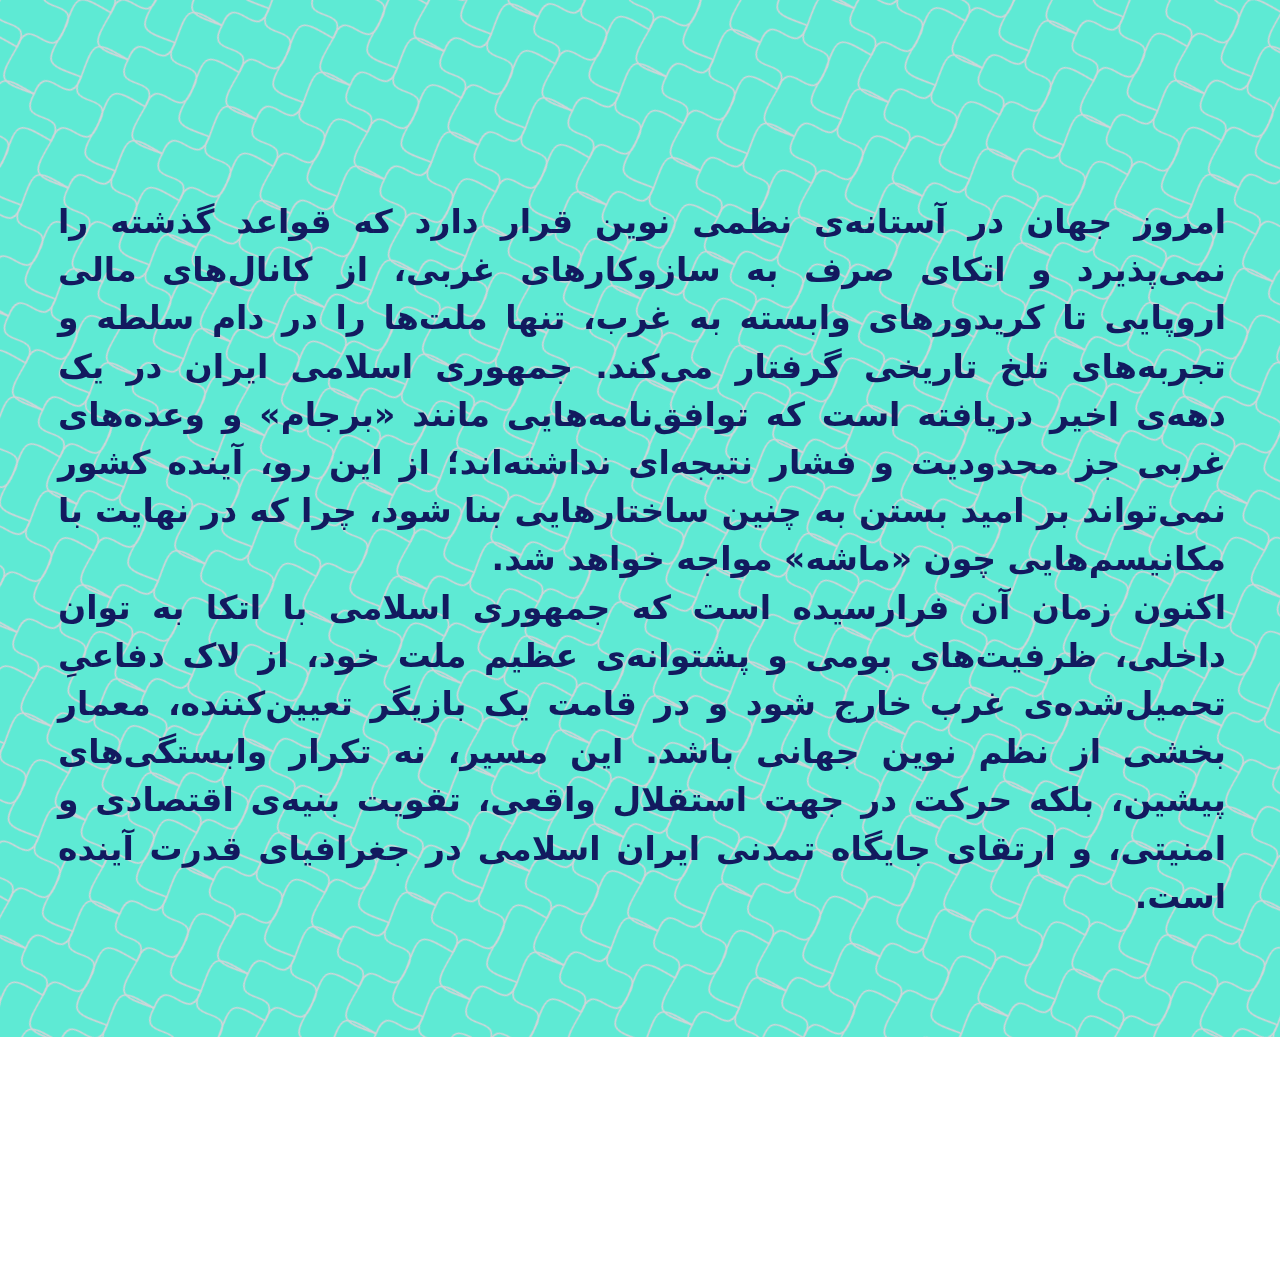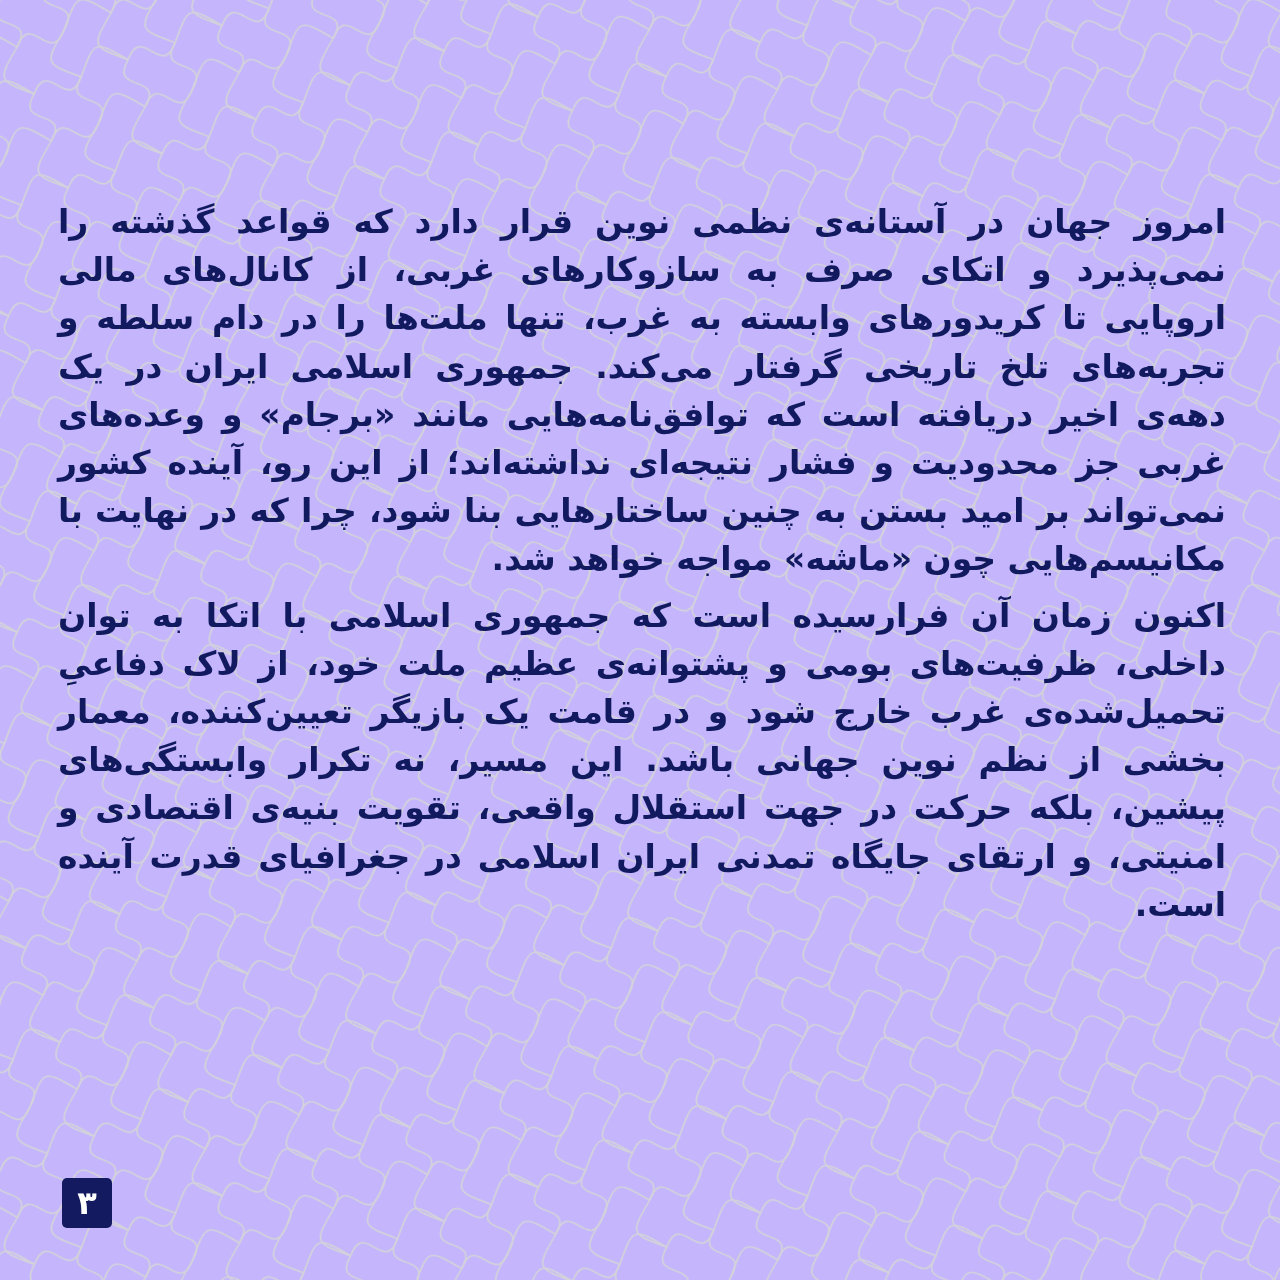--- a/index.html
+++ b/index.html
@@ -6,22 +6,22 @@
     margin: 0;
     padding: 0;
     width: 1280px;
     height: 1280px;
     overflow: hidden;
     background: #ffffff;
   }
   .page {
     position: relative;
     width: 1280px;
-    height: 1280px;
-    background-color: #c4b5fd;
+    height: 1037px;
+    background-color: #5eead4;
     overflow: hidden;
   }
   .pattern {
     position: absolute;
     inset: 0;
     width: 1280px;
     height: 1280px;
   }
   .content {
     position: absolute;
@@ -35,21 +35,21 @@
     font-weight: bold;
     font-size: 33px;
     line-height: 48.2px;
     color: #121a5f;
   }
   .content p {
     margin: 0;
     padding: 0;
   }
   .content p + p {
-    margin-top: 8px;
+    margin-top: 0;
   }
   .badge {
     position: absolute;
     left: 62px;
     top: 1178px;
     width: 50px;
     height: 50px;
     background: #131a60;
     border-radius: 5px;
     display: flex;

